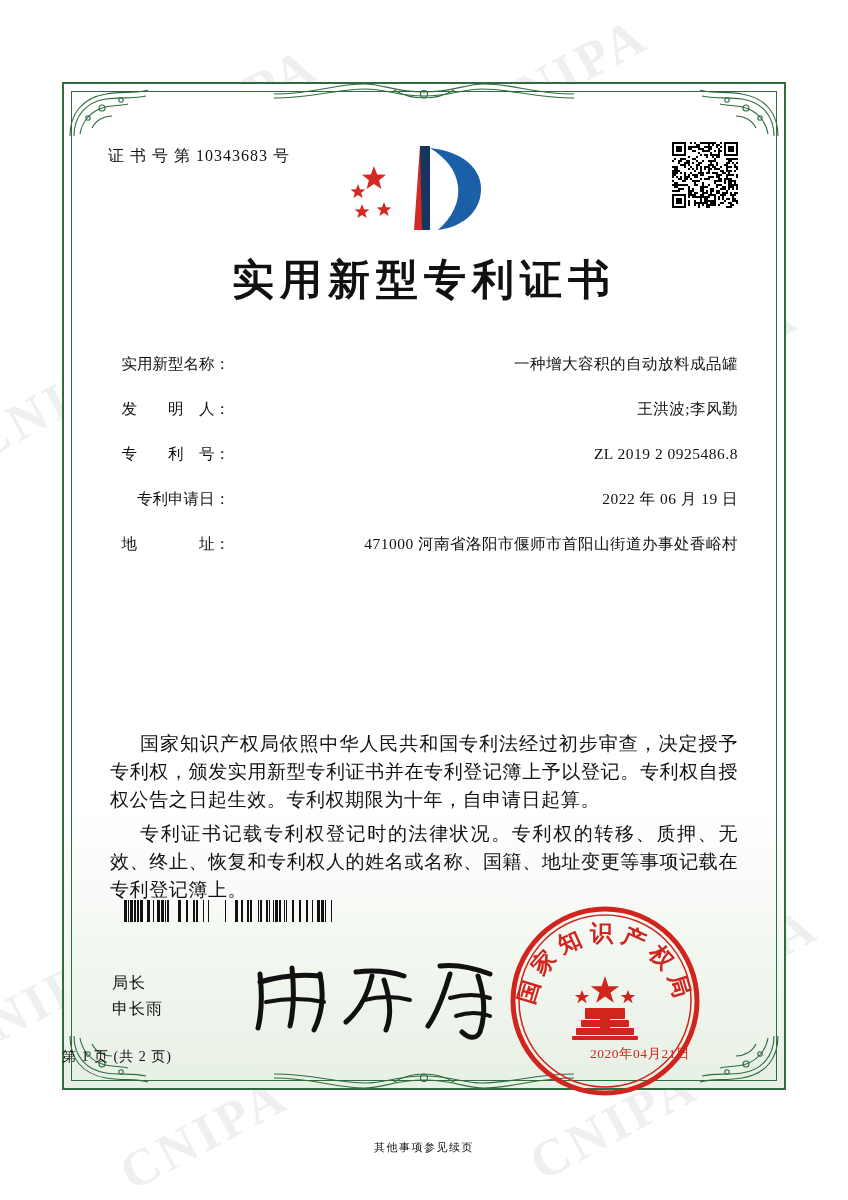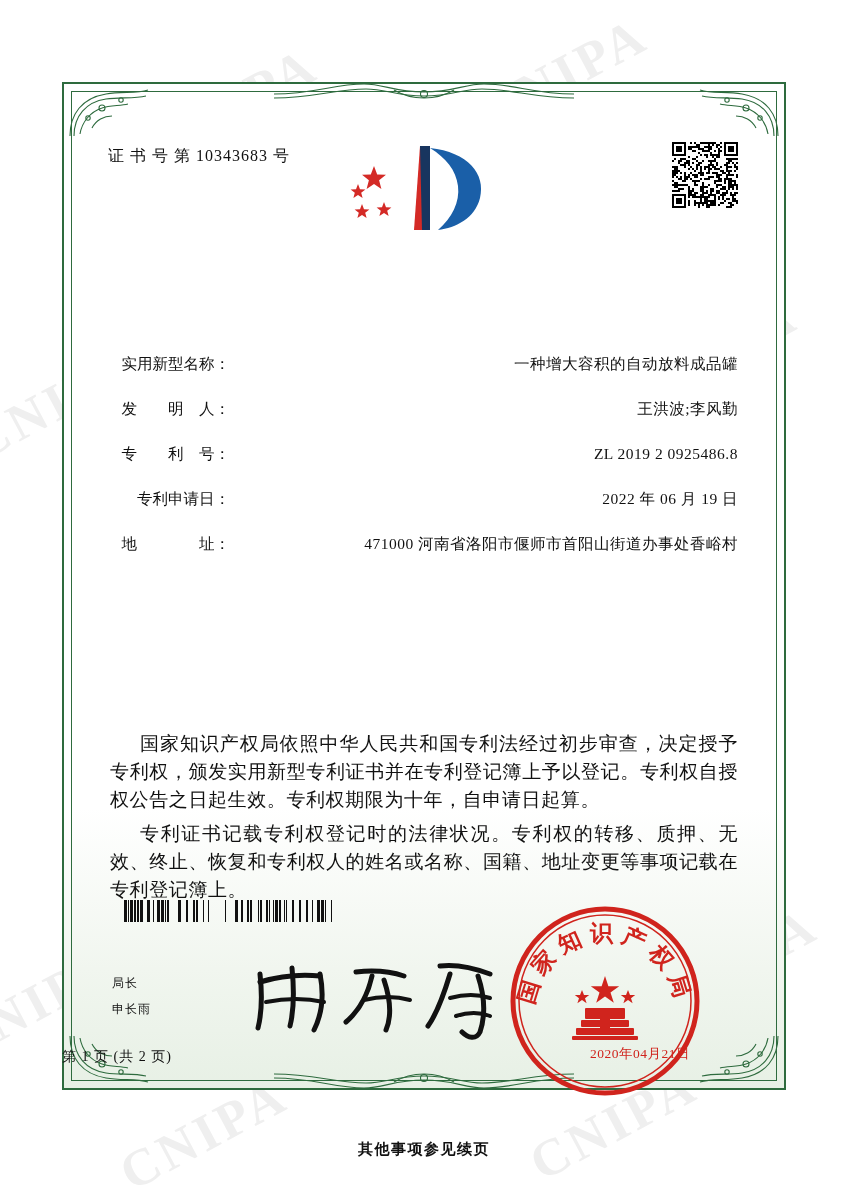--- a/index.html
+++ b/index.html
@@ -188,21 +188,21 @@
     left: 62px;
     top: 818px;
     width: 212px;
     height: 22px;
   }
 
   .signature-block {
     position: absolute;
     left: 50px;
     top: 888px;
-    font-size: 12px;
+    font-size: 16px;
     line-height: 26px;
     color: #111;
     letter-spacing: 1px;
   }
 
   .handwriting {
     position: absolute;
     left: 182px;
     top: 872px;
     width: 280px;
@@ -235,25 +235,24 @@
     color: #111;
     letter-spacing: 1px;
   }
 
   .footnote {
     position: absolute;
     left: 0;
     right: 0;
     top: 1140px;
     text-align: center;
-    font-size: 15px;
+    font-size: 11px;
     color: #111;
     letter-spacing: 1.5px;
     z-index: 2;
-    font-weight: bold;
   }
 </style>
 </head>
 <body>
 
 <div id="watermarks">
     <div class="wm" style="left: 140px; top: 120px; font-size: 52px; color: rgb(239, 239, 239);">CNIPA</div>
     <div class="wm" style="left: 470px; top: 90px; font-size: 52px; color: rgb(239, 239, 239);">CNIPA</div>
     <div class="wm" style="left: -40px; top: 420px; font-size: 52px; color: rgb(239, 239, 239);">CNIPA</div>
     <div class="wm" style="left: 300px; top: 400px; font-size: 52px; color: rgb(239, 239, 239);">CNIPA</div>
@@ -779,20 +778,21 @@
 
         <g fill="#d42a26">
           <polygon points="40,26 43.2,34.4 52,34.8 45.1,40.3 47.4,49 40,44 32.6,49 34.9,40.3 28,34.8 36.8,34.4"></polygon>
           <polygon points="24,44 26,49.2 31.4,49.4 27.2,52.8 28.6,58 24,55 19.4,58 20.8,52.8 16.6,49.4 22,49.2"></polygon>
           <polygon points="28,64 30,69.2 35.4,69.4 31.2,72.8 32.6,78 28,75 23.4,78 24.8,72.8 20.6,69.4 26,69.2"></polygon>
           <polygon points="50,62 52,67.2 57.4,67.4 53.2,70.8 54.6,76 50,73 45.4,76 46.8,70.8 42.6,67.4 48,67.2"></polygon>
         </g>
       </svg>
     </div>
 
+    <div class="title">实用新型专利证书</div>
 
     <div class="fields">
       <div class="field-row">
         <div class="field-label">实用新型名称：</div>
         <div class="field-value">一种增大容积的自动放料成品罐</div>
       </div>
       <div class="field-row">
         <div class="field-label">发　　明　人：</div>
         <div class="field-value">王洪波;李风勤</div>
       </div>

